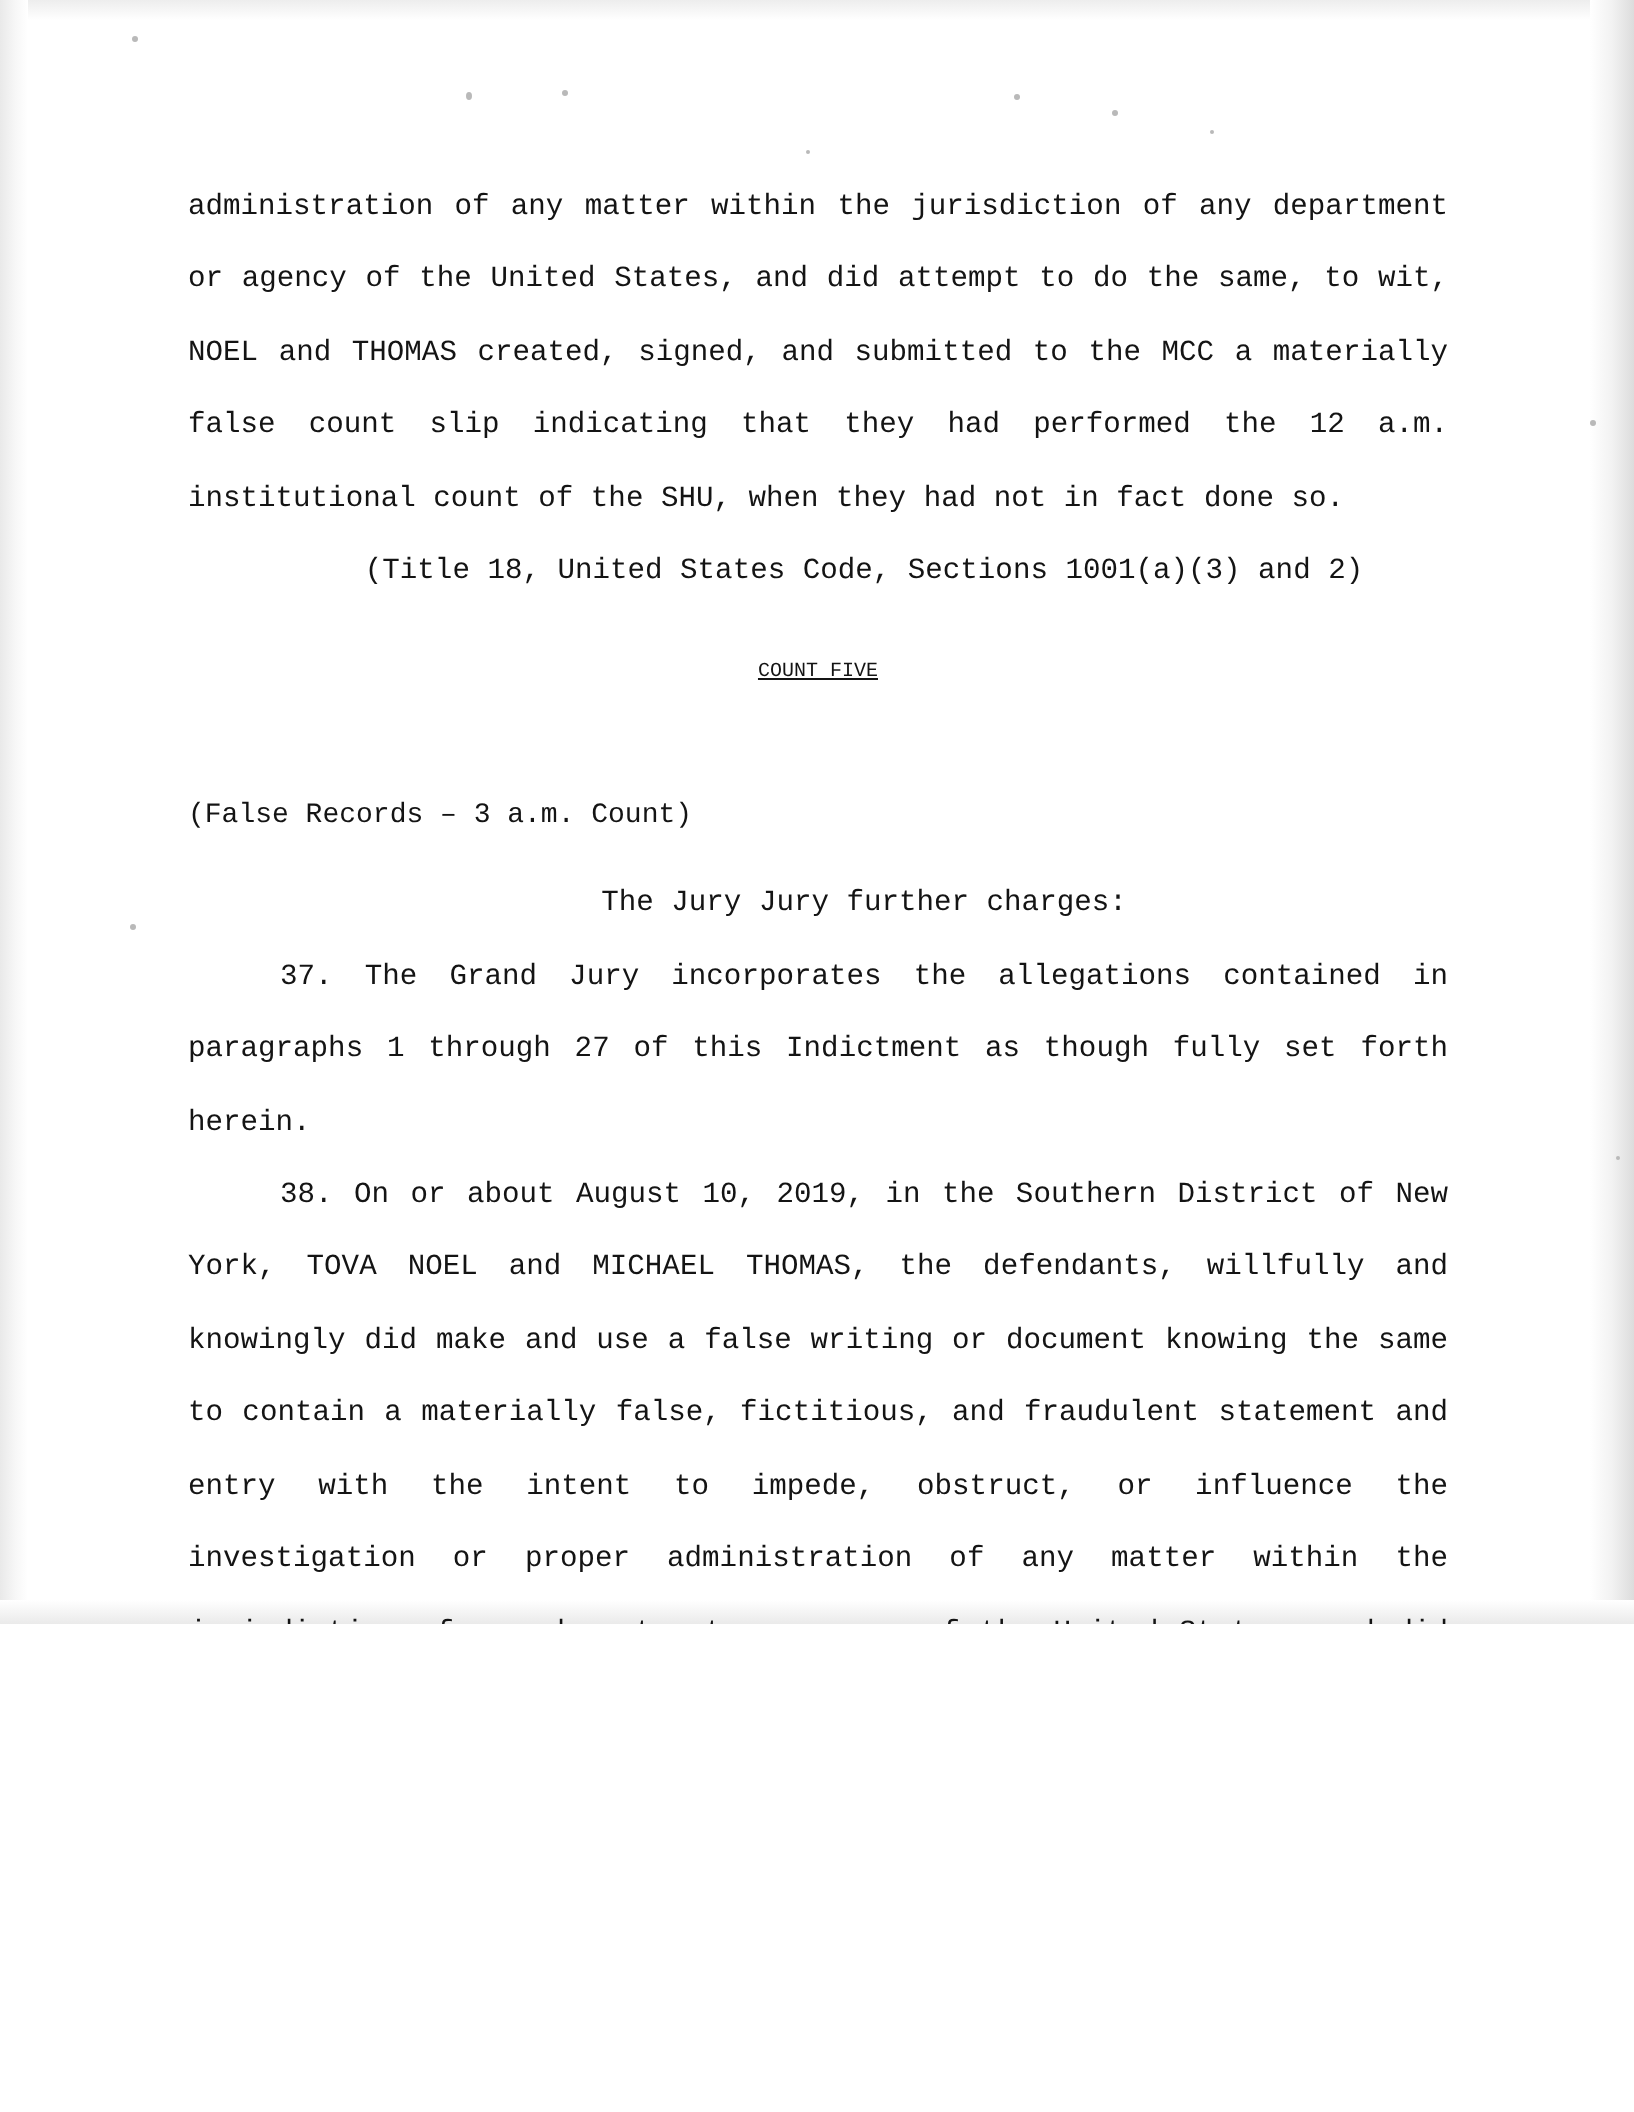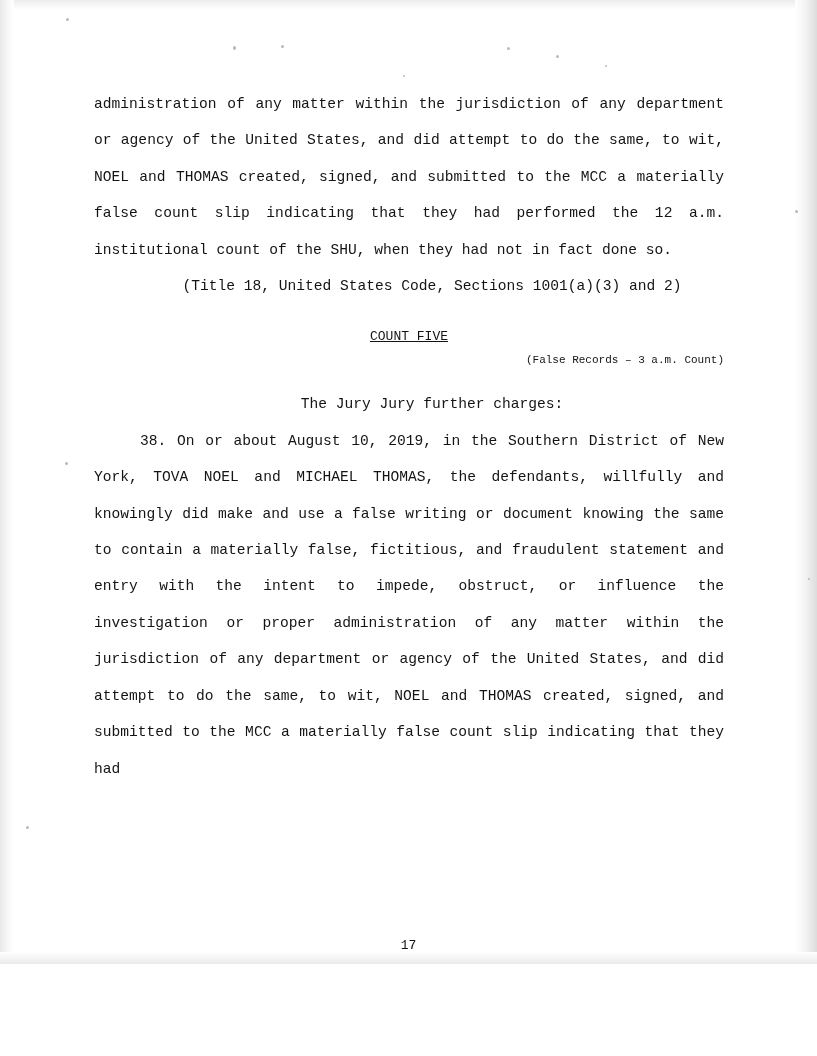--- a/index.html
+++ b/index.html
@@ -6,21 +6,21 @@
     margin: 0;
     padding: 0;
     background: #ffffff;
   }
   body {
     font-family: "Liberation Mono", monospace;
   }
   .page {
     position: relative;
     width: 817px;
-    height: 964px;
+    height: 812px;
     background: #ffffff;
     overflow: hidden;
   }
   
   .scan-edge-left {
     position: absolute;
     top: 0; left: 0;
     width: 14px; height: 100%;
     background: linear-gradient(to right, #e9e9e9 0%, #f7f7f7 55%, #ffffff 100%);
     pointer-events: none;
@@ -74,33 +74,34 @@
   }
   .indent {
     text-indent: 46px;
   }
   .indent-cite {
     text-indent: 46px;
   }
 
   .count-head {
     text-align: center;
-    font-size: 13px;
+    font-size: 10px;
     line-height: 22px;
     color: #141414;
     margin-top: 12px;
   }
   .count-head .title {
     text-decoration: underline;
   }
   .count-sub {
-    text-align: right;
-    font-size: 11px;
+    text-align: left;
+    font-size: 14px;
     line-height: 24px;
     color: #141414;
+    margin-top: 48px;
   }
 
   .gap-sm { height: 10px; }
   .gap-md { height: 14px; }
 
   .page-number {
     position: absolute;
     top: 938px;
     left: 0;
     width: 817px;
@@ -143,20 +144,21 @@
 
     <div class="count-head">
       <span class="title">COUNT FIVE</span>
     </div>
     <div class="count-sub">(False Records – 3 a.m. Count)</div>
 
     <div class="gap-md"></div>
 
     <p class="para no-justify indent">The Jury Jury further charges:</p>
 
+    <p class="para indent">37. The Grand Jury incorporates the allegations contained in paragraphs 1 through 27 of this Indictment as though fully set forth herein.</p>
 
     <p class="para indent">38. On or about August 10, 2019, in the Southern District of New York, TOVA NOEL and MICHAEL THOMAS, the defendants, willfully and knowingly did make and use a false writing or document knowing the same to contain a materially false, fictitious, and fraudulent statement and entry with the intent to impede, obstruct, or influence the investigation or proper administration of any matter within the jurisdiction of any department or agency of the United States, and did attempt to do the same, to wit, NOEL and THOMAS created, signed, and submitted to the MCC a materially false count slip indicating that they had</p>
 
   </div>
 
   <div class="page-number">17</div>
 
 </div>
 
 </body></html>

